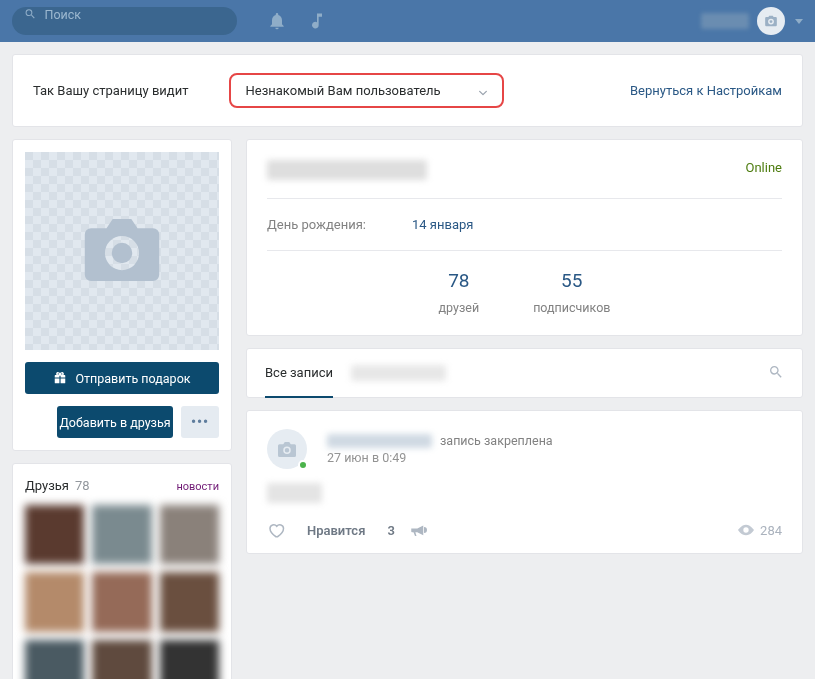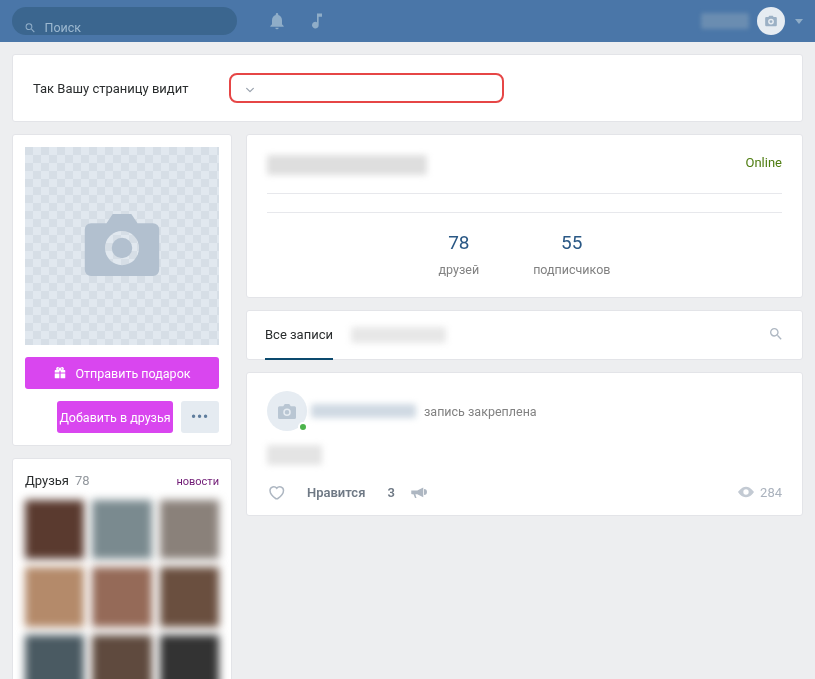--- a/index.html
+++ b/index.html
@@ -1,20 +1,20 @@
 <!DOCTYPE html>
 <html><head>
 <meta charset="utf-8">
 <style>
   * { box-sizing: border-box; margin: 0; padding: 0; font-family: -apple-system, BlinkMacSystemFont, "Segoe UI", Roboto, Helvetica, Arial, sans-serif; }
   body { background: #edeef0; width: 815px; height: 679px; overflow: hidden; font-size: 13px; color: #2a2d2e; }
   
   
   .topbar { background: #4a76a8; height: 42px; display: flex; align-items: center; padding: 0 12px; }
-  .search-wrap { background: #3b668f; border-radius: 14px; height: 28px; display:flex; align-items:flex-end; padding: 0 12px; width: 225px; }
+  .search-wrap { background: #3b668f; border-radius: 14px; height: 28px; display:flex; align-items:flex-start; padding: 0 12px; width: 225px; }
   .search-wrap svg { width:14px; height:14px; fill:#8fadc8; }
   .search-wrap input { background: transparent; border:none; outline:none; color:#c9d8e6; margin-left:8px; font-size:12.5px; width:100%; }
   .search-wrap input::placeholder { color:#9cb8d0; }
   .tb-icons { display:flex; gap:20px; margin-left:30px; }
   .tb-icons svg { width:20px; height:20px; fill:#8fadc8; }
   .tb-right { margin-left:auto; display:flex; align-items:center; gap:8px; }
   .blur-name { width:48px; height:16px; background:#6a8db1; filter: blur(2px); border-radius:2px;}
   .avatar-top { width:28px; height:28px; background:#e6ecf2; border-radius:50%; display:flex; align-items:center; justify-content:center; }
   .avatar-top svg { width:14px; height:14px; fill:#9bb0c5; }
   .chev { width:0; height:0; border-left:4px solid transparent; border-right:4px solid transparent; border-top:5px solid #8fadc8; margin-left:2px;}
@@ -35,21 +35,21 @@
   .lcol { width:220px; display:flex; flex-direction:column; gap:12px; }
   .rcol { flex:1; display:flex; flex-direction:column; gap:12px; }
   
   
   .photo-card { padding:12px; }
   .photo-ph { width:100%; height:198px; position:relative; background:
     repeating-conic-gradient(#e1e8ef 0 25%, #d6dee6 0 50%) 0 0 / 16px 16px;
     display:flex; align-items:center; justify-content:center; }
   .cam-lg svg { width:78px; height:62px; fill:#b2c0cf; }
   .btn { display:flex; align-items:center; justify-content:center; gap:8px; height:32px; border-radius:3px; font-size:12.5px; cursor:pointer; margin-top:12px; }
-  .btn-blue { background:#d946ef; color:#fff; }
+  .btn-blue { background:#0c4a6e; color:#fff; }
   .btn-blue svg { width:14px; height:14px; fill:#fff; }
   .btn-row { display:flex; gap:8px; margin-top:12px; }
   .btn-row .btn { margin-top:0; }
   .btn-add { flex:1;margin-left:32px; }
   .btn-more { width:38px; background:#e5ebf1; color:#5f7d9d; letter-spacing:1px; font-weight:bold; font-size:14px; line-height:10px; }
   
   
   .friends-card { padding:14px 12px 18px 12px; }
   .fr-head { display:flex; align-items:flex-end; }
   .fr-title { color:#2a2d2e; font-size:13px; }
@@ -75,21 +75,21 @@
   
   .wall-head { display:flex; align-items:center; padding: 0 18px; height:48px; }
   .wtab { color:#656565; padding: 16px 0; cursor:pointer; }
   .wtab.active { color:#2a2d2e; border-bottom:2px solid #0c4a6e; }
   .wtab-blur { width:95px; height:16px; background:#e7e7e7; filter: blur(3px); margin-left:18px; border-radius:2px;}
   .wsearch { margin-left:auto; }
   .wsearch svg { width:16px; height:16px; fill:#aeb7c2; cursor:pointer; }
   
   
   .post { padding:18px 20px 14px 20px; }
-  .post-head { display:flex; gap:4px; }
+  .post-head { display:flex; gap:20px; }
   .post-av { width:40px; height:40px; border-radius:50%; background:#e6ecf2; display:flex; align-items:center; justify-content:center; position:relative; }
   .post-av svg { width:18px; height:15px; fill:#b9c6d3; }
   .post-av .dot { width:10px; height:10px; background:#4bb34b; border:2px solid #fff; border-radius:50%; position:absolute; bottom:-1px; right:-1px; }
   .post-meta { display:flex; flex-direction:column; justify-content:center; gap:2px;}
   .pm-line1 { display:flex; align-items:center; gap:8px;}
   .pm-name { width:105px; height:14px; background:#cfd9e3; filter: blur(3px); border-radius:2px;}
   .pm-pin { color:#828282; font-size:12.5px; }
   .pm-date { color:#939393; font-size:12.5px; }
   
   .post-body { margin-top:14px; }
@@ -129,26 +129,28 @@
     </div>
     <div class="chev"></div>
   </div>
 </div>
 
 <div class="wrap">
 
   <div class="card notice">
     <span class="notice-txt">Так Вашу страницу видит</span>
     <div class="select-box">
+      <span>Незнакомый Вам пользователь</span>
       <span class="select-chev">
         <svg viewBox="0 0 12 12">
             <path d="M2 4l4 4 4-4" stroke-width="1.5" stroke-linecap="round" stroke-linejoin="round"></path>
           </svg>
       </span>
     </div>
+    <span class="back-link">Вернуться к Настройкам</span>
   </div>
 
   <div class="cols">
 
     <div class="lcol">
       <div class="card photo-card">
         <div class="photo-ph">
           <span class="cam-lg">
             <svg viewBox="0 0 24 20">
                 <path d="M9 0L7 3H2a2 2 0 00-2 2v13a2 2 0 002 2h20a2 2 0 002-2V5a2 2 0 00-2-2h-5l-2-3H9zm3 16.5a5.5 5.5 0 110-11 5.5 5.5 0 010 11zm0-2.2a3.3 3.3 0 100-6.6 3.3 3.3 0 000 6.6z"></path>
@@ -191,20 +193,24 @@
       </div>
     </div>
 
     <div class="rcol">
       <div class="card profile-card">
         <div class="pr-top">
           <div class="name-blur"></div>
           <span class="online">Online</span>
         </div>
         <div class="pr-div"></div>
+        <div class="pr-row">
+          <span class="pr-label">День рождения:</span>
+          <span class="pr-val">14 января</span>
+        </div>
         <div class="pr-div"></div>
         <div class="stats" id="stats">
             <div class="stat">
               <div class="stat-n">78</div>
               <div class="stat-l">друзей</div>
             </div>
             <div class="stat">
               <div class="stat-n">55</div>
               <div class="stat-l">подписчиков</div>
             </div>
@@ -229,20 +235,21 @@
             <svg viewBox="0 0 24 20">
                 <path d="M9 0L7 3H2a2 2 0 00-2 2v13a2 2 0 002 2h20a2 2 0 002-2V5a2 2 0 00-2-2h-5l-2-3H9zm3 16a5 5 0 110-10 5 5 0 010 10zm0-2a3 3 0 100-6 3 3 0 000 6z"></path>
               </svg>
             <div class="dot"></div>
           </div>
           <div class="post-meta">
             <div class="pm-line1">
               <div class="pm-name"></div>
               <span class="pm-pin">запись закреплена</span>
             </div>
+            <span class="pm-date">27 июн в 0:49</span>
           </div>
         </div>
         <div class="post-body">
           <div class="post-body-blur"></div>
         </div>
         <div class="post-foot">
           <div class="pf-item like">
             <svg viewBox="0 0 24 24">
                 <path d="M12 21s-8-5.3-8-11a5 5 0 019-3 5 5 0 019 3c0 5.7-8 11-8 11h-2z" fill="none" stroke="#aeb7c2" stroke-width="2"></path>
               </svg>

